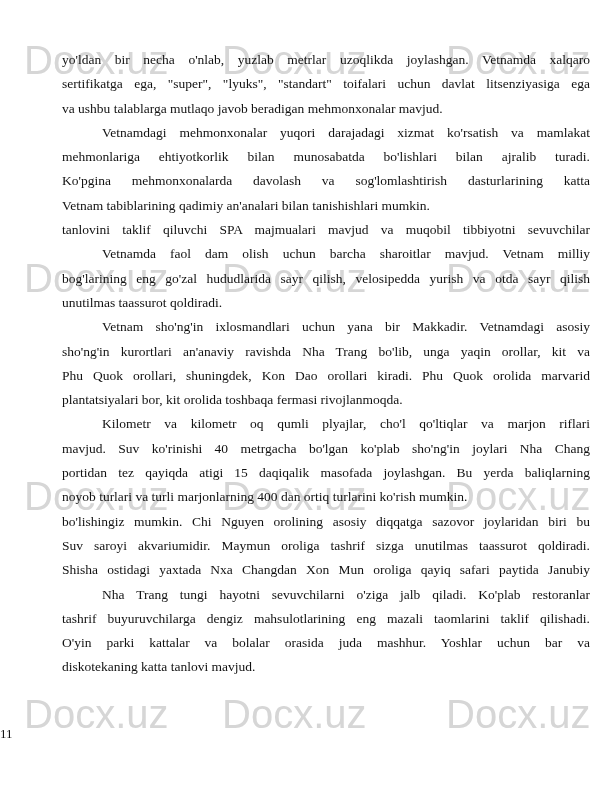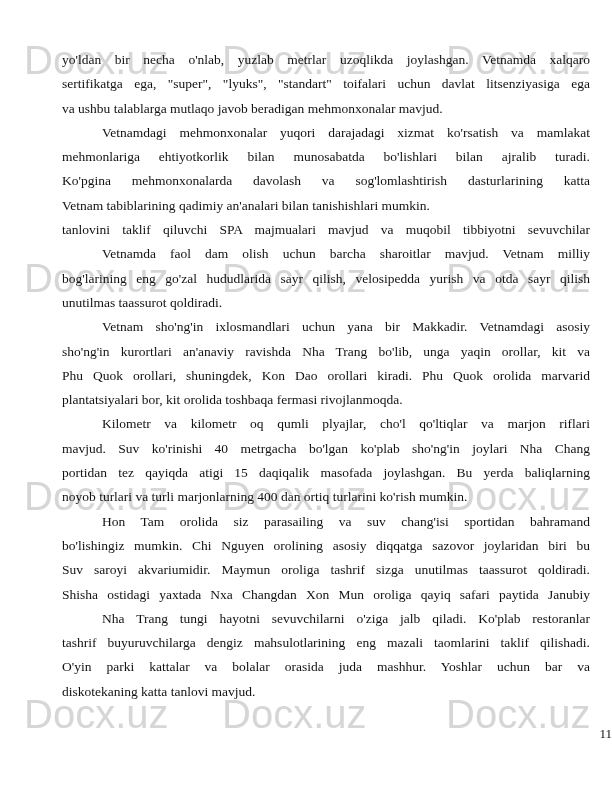--- a/index.html
+++ b/index.html
@@ -56,21 +56,21 @@
     text-align-last: left;
   }
   .line.indent {
     text-indent: 40px;
   }
   .page-number {
     position: absolute;
     left: 0;
     right: 0;
     top: 726px;
-    text-align: right;
+    text-align: left;
     font-size: 13px;
     line-height: 16px;
     z-index: 1;
   }
 </style>
 </head>
 <body>
 
 <div class="page">
   <div class="watermark-layer">
@@ -111,21 +111,20 @@
         <div class="line">Phu Quok orollari, shuningdek, Kon Dao orollari kiradi. Phu Quok orolida marvarid</div>
         <div class="line last">plantatsiyalari bor, kit orolida toshbaqa fermasi rivojlanmoqda.</div>
       </div>
       <div class="paragraph">
         <div class="line indent">Kilometr va kilometr oq qumli plyajlar, cho'l qo'ltiqlar va marjon riflari</div>
         <div class="line">mavjud. Suv ko'rinishi 40 metrgacha bo'lgan ko'plab sho'ng'in joylari Nha Chang</div>
         <div class="line">portidan tez qayiqda atigi 15 daqiqalik masofada joylashgan. Bu yerda baliqlarning</div>
         <div class="line last">noyob turlari va turli marjonlarning 400 dan ortiq turlarini ko'rish mumkin.</div>
       </div>
       <div class="paragraph">
-        <div class="line indent">Hon Tam orolida siz parasailing va suv chang'isi sportidan bahramand</div>
         <div class="line">bo'lishingiz mumkin. Chi Nguyen orolining asosiy diqqatga sazovor joylaridan biri bu</div>
         <div class="line">Suv saroyi akvariumidir. Maymun oroliga tashrif sizga unutilmas taassurot qoldiradi.</div>
         <div class="line">Shisha ostidagi yaxtada Nxa Changdan Xon Mun oroliga qayiq safari paytida Janubiy</div>
       </div>
       <div class="paragraph">
         <div class="line indent">Nha Trang tungi hayotni sevuvchilarni o'ziga jalb qiladi. Ko'plab restoranlar</div>
         <div class="line">tashrif buyuruvchilarga dengiz mahsulotlarining eng mazali taomlarini taklif qilishadi.</div>
         <div class="line">O'yin parki kattalar va bolalar orasida juda mashhur. Yoshlar uchun bar va</div>
         <div class="line last">diskotekaning katta tanlovi mavjud.</div>
       </div>

